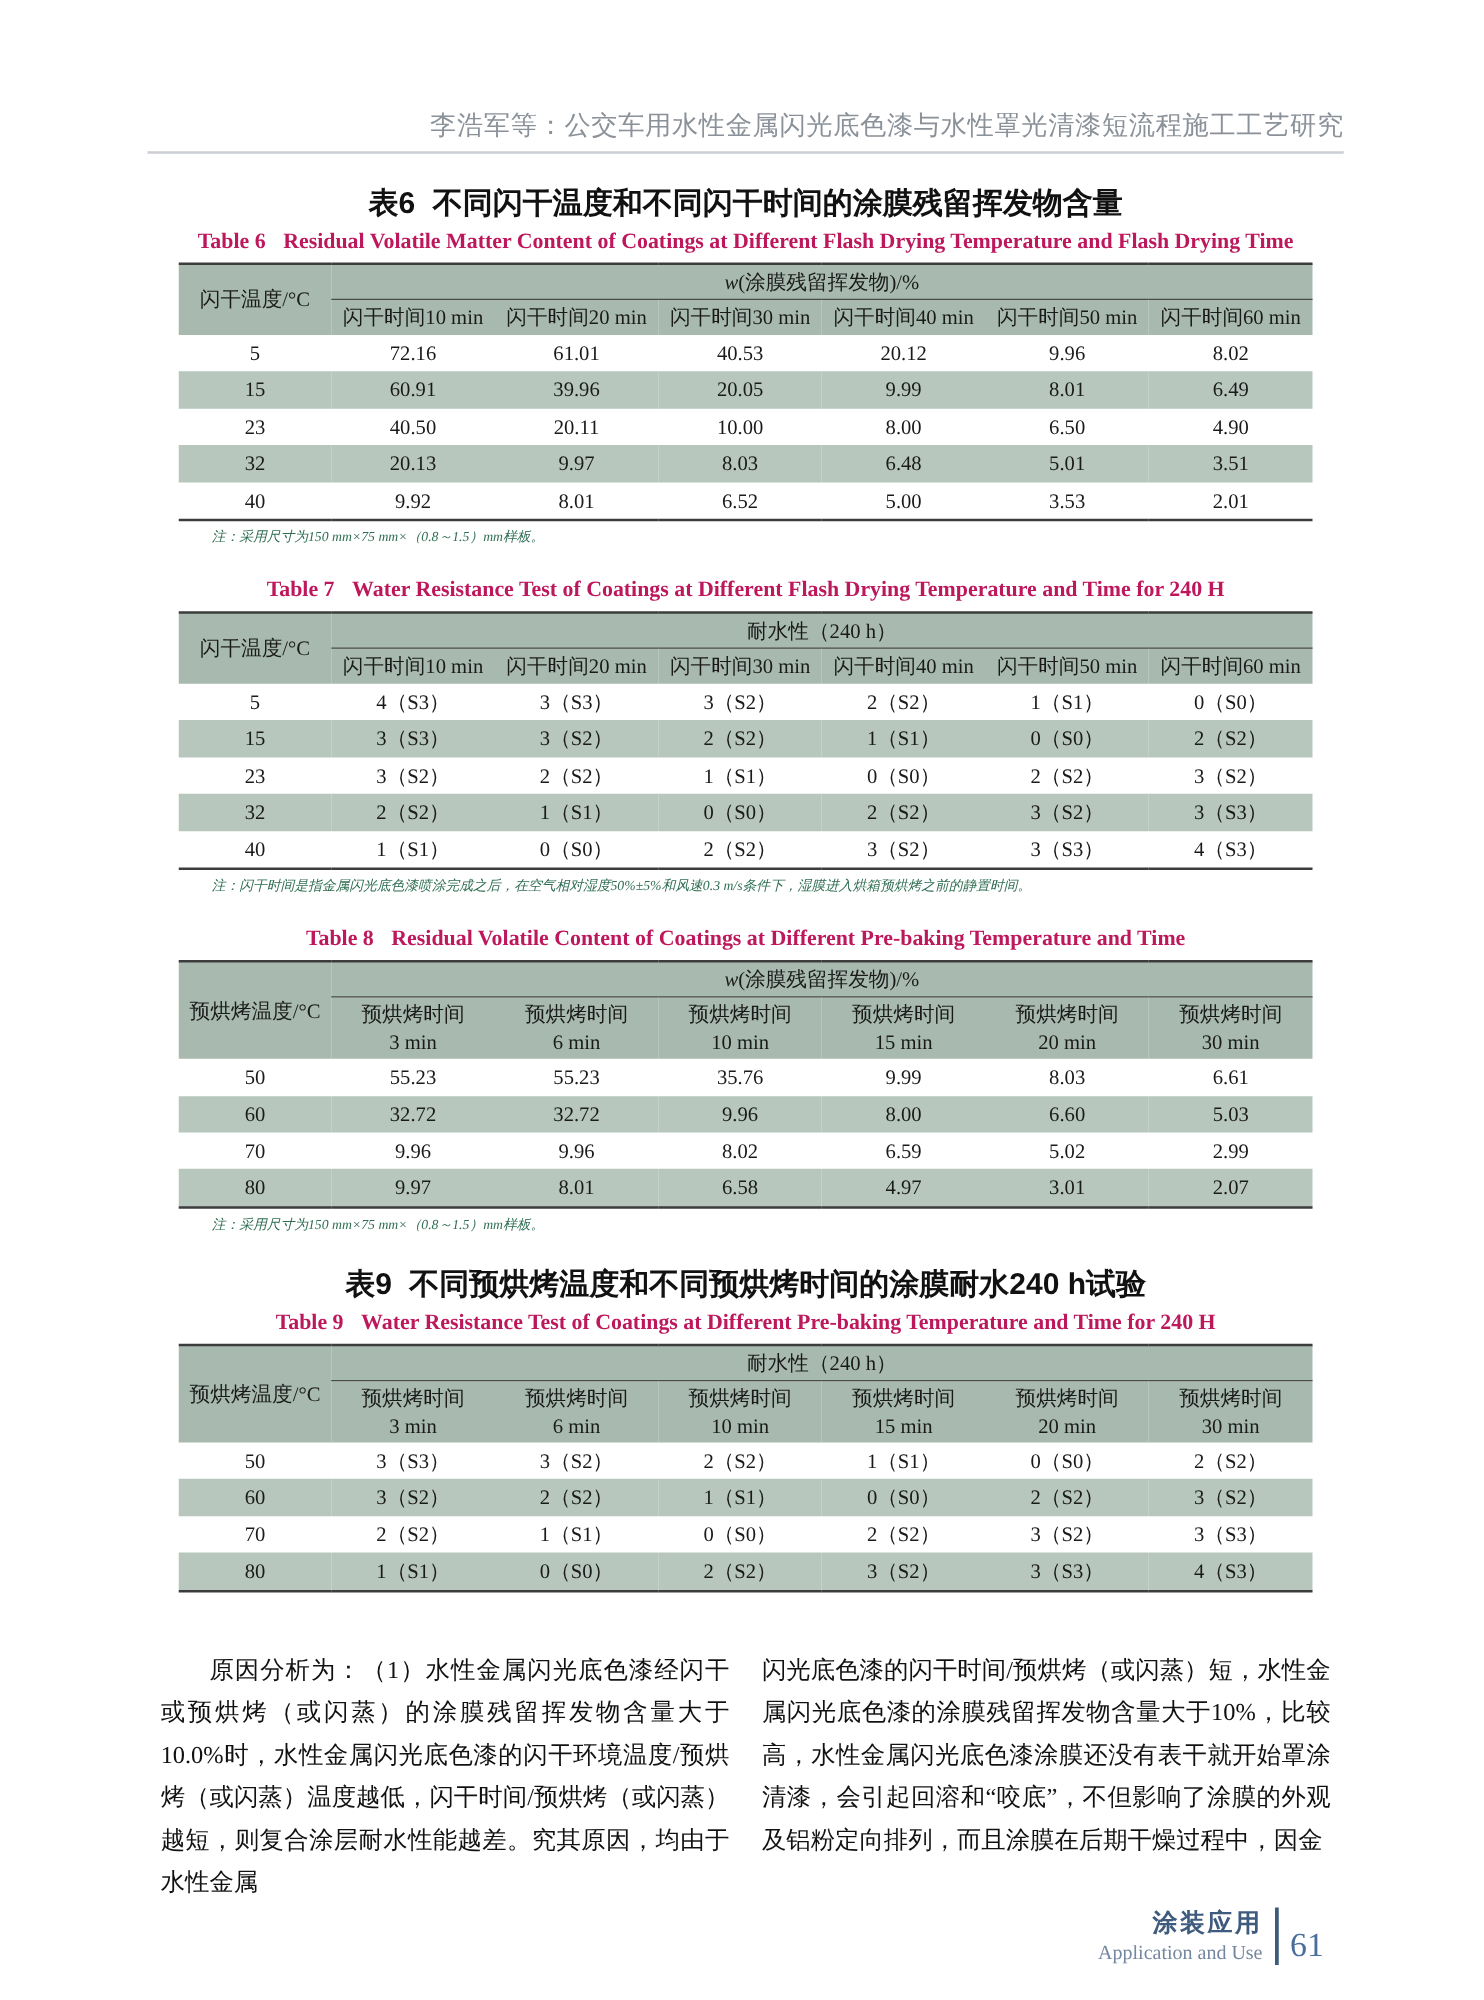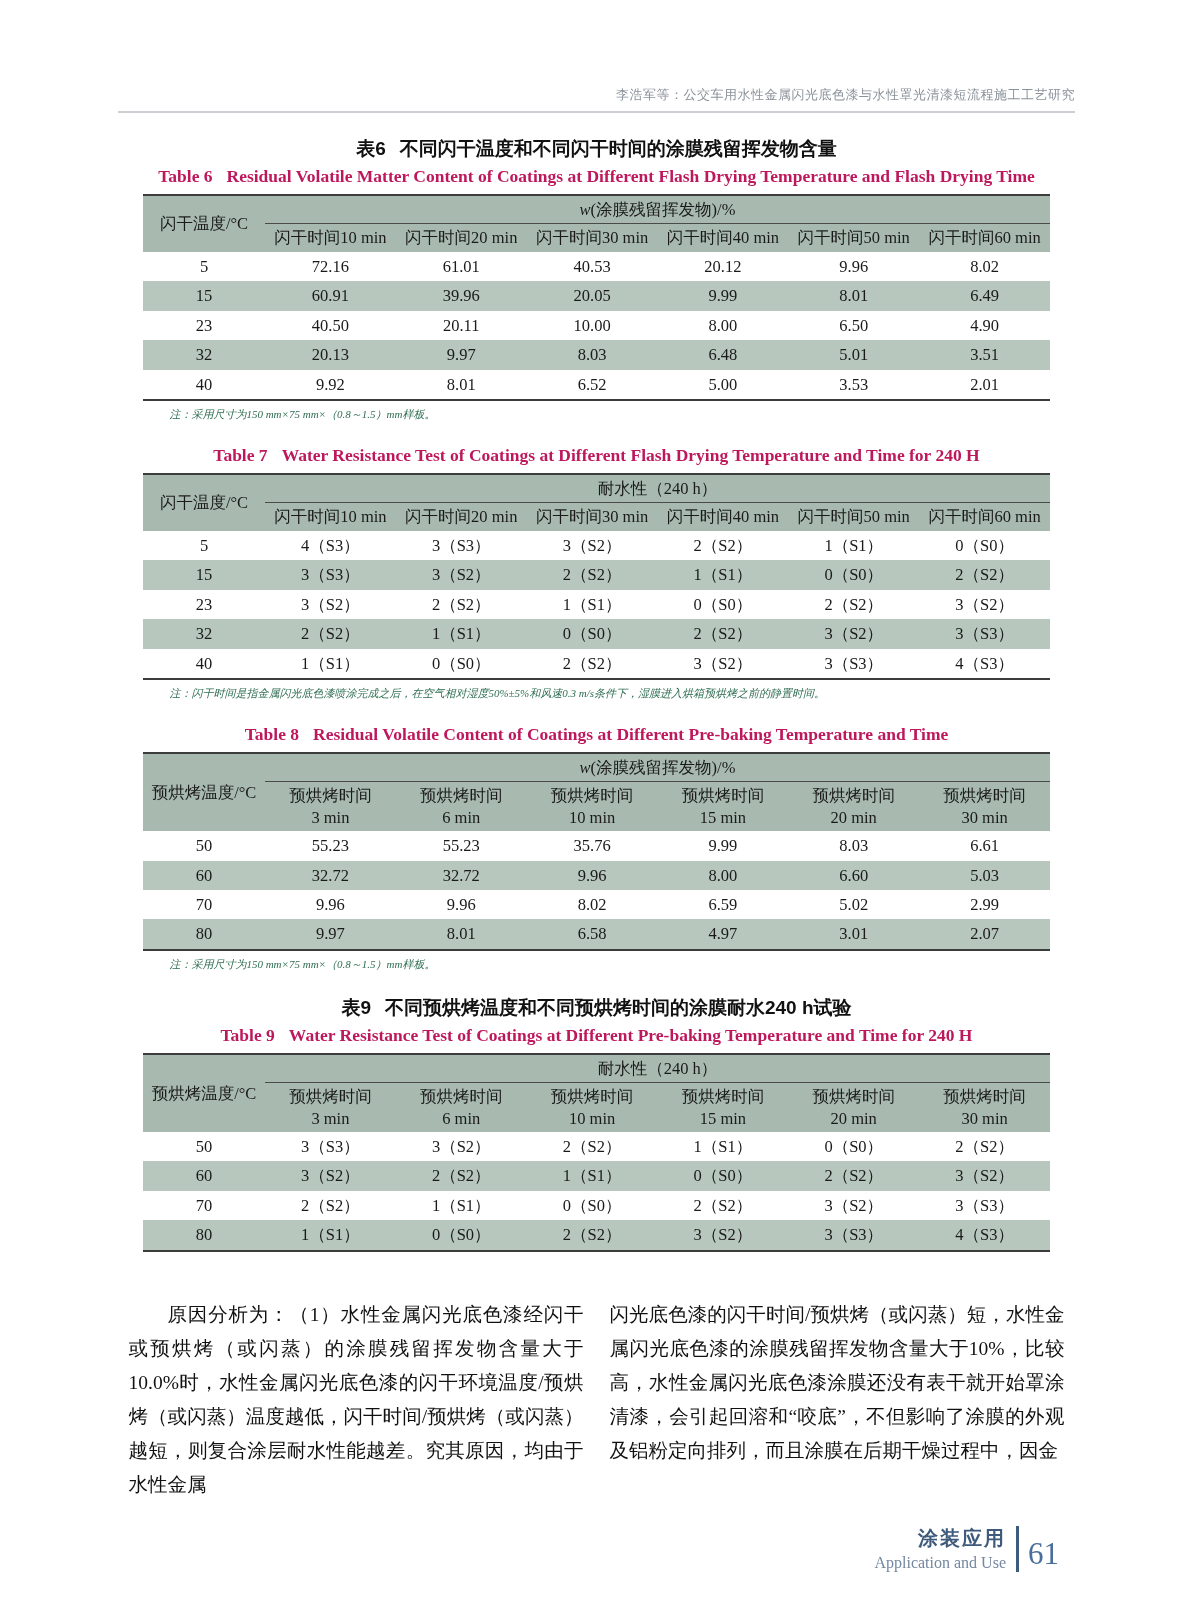--- a/index.html
+++ b/index.html
@@ -16,28 +16,28 @@
     width:1187px;height:1600px;
     margin:0 auto;background:#ffffff;
     font-family:"Liberation Serif","DejaVu Serif",serif;
     color:#1a1a1a;
     padding:86px 112px 0 118px;
   }
   
   .running-head{
     text-align:right;
     font-family:Liberation Sans, sans-serif;
-    font-size:13px;color:#8a9199;letter-spacing:.5px;
+    font-size:21px;color:#8a9199;letter-spacing:.5px;
   }
   .head-rule{border:none;border-top:2px solid #ccd0d4;margin-top:7px;}
 
   
   .tbl-section{margin-top:23px;}
   .tbl-title-zh{
-    text-align:center;font-weight:bold;font-size:19px;
+    text-align:center;font-weight:bold;font-size:24px;
     font-family:"Liberation Sans","DejaVu Sans",sans-serif;color:#111;
   }
   .tbl-title-zh .t-label{margin-right:14px;}
   .tbl-title-en{
     text-align:center;font-weight:bold;font-size:17.5px;margin-top:4px;
     font-family:"Liberation Serif","DejaVu Serif",serif;color:#be185d;
   }
   .tbl-title-en .t-label{margin-right:14px;}
   table.paper-table{
     width:907px;margin:7px auto 0;
@@ -87,21 +87,21 @@
     font-family:"Liberation Sans","DejaVu Sans",sans-serif;
     font-weight:bold;font-size:20px;color:var(--footer-blue);letter-spacing:2px;
   }
   .footer-en{
     font-family:"Liberation Serif","DejaVu Serif",serif;
     font-size:16px;color:#7487a0;margin-top:2px;
   }
   .footer-bar{width:3px;height:46px;background:var(--footer-blue);margin-right:9px;}
   .footer-page{
     font-family:"Liberation Serif","DejaVu Serif",serif;
-    font-size:31px;color:#4a6e9b;align-self:flex-end;text-align:center;
+    font-size:27px;color:#4a6e9b;align-self:flex-end;text-align:center;
   }
 </style>
 </head>
 <body>
 
 <div class="page">
 
   <div class="running-head">李浩军等：公交车用水性金属闪光底色漆与水性罩光清漆短流程施工工艺研究</div>
   <hr class="head-rule">
 

